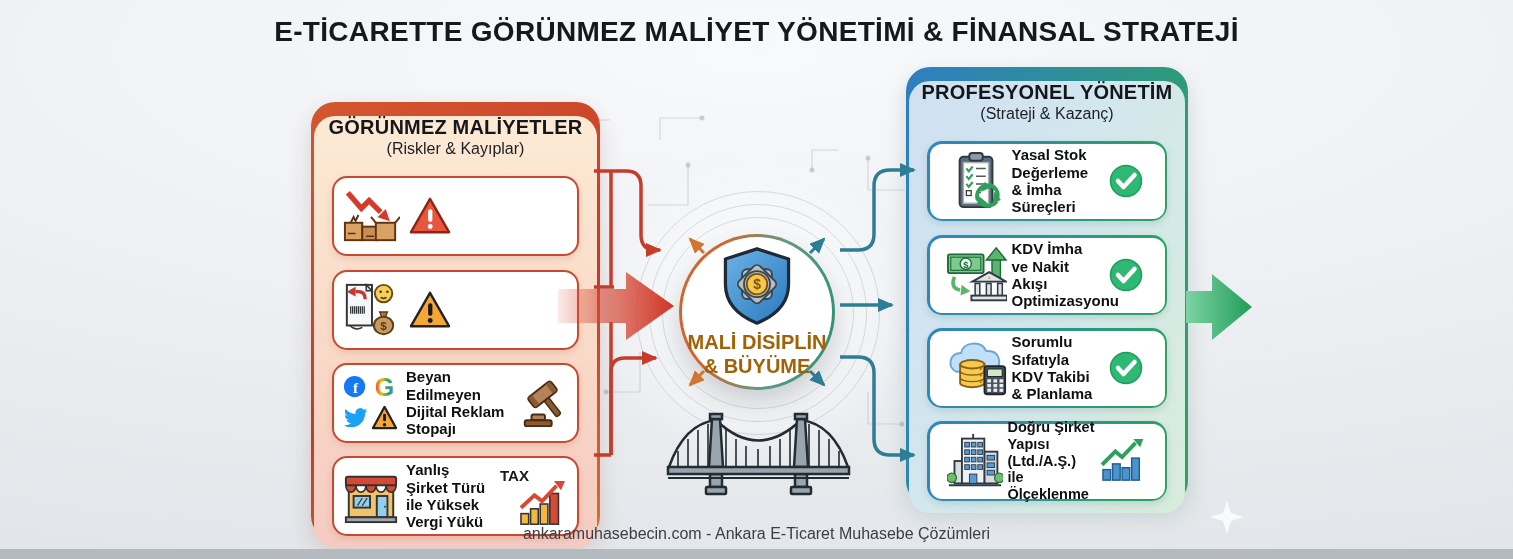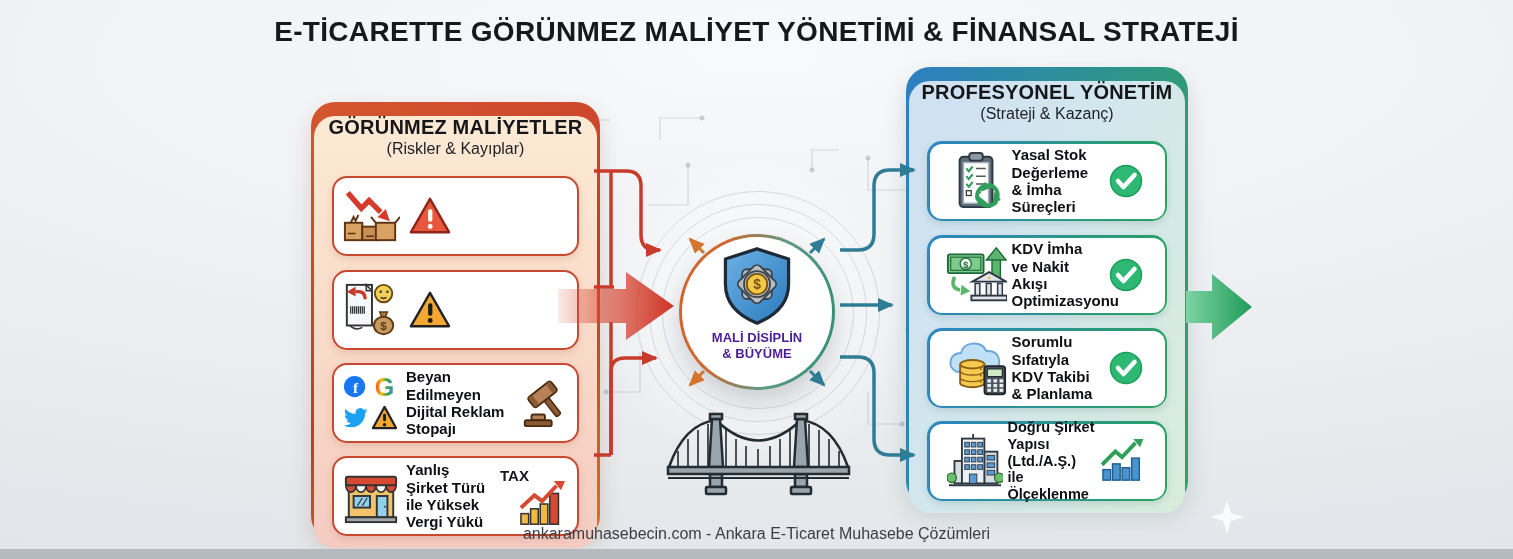--- a/index.html
+++ b/index.html
@@ -37,21 +37,21 @@
   .tax-chart{position:absolute;bottom:2px;right:0;}
   
   .glow{position:absolute;left:597px;top:152px;width:320px;height:320px;border-radius:50%;
         background:radial-gradient(closest-side,rgba(255,255,255,.95),rgba(255,255,255,0));}
   .ring{position:absolute;border:1.5px solid rgba(140,150,162,.30);border-radius:50%;}
   .circle-w{position:absolute;left:679px;top:234px;width:156px;height:156px;border-radius:50%;padding:3px;
             box-sizing:border-box;background:linear-gradient(100deg,#d2652e 25%,#5f9a82 60%,#2e8f70 100%);
             box-shadow:0 12px 24px rgba(40,50,60,.20);}
   .circle{width:100%;height:100%;border-radius:50%;background:#fff;display:flex;flex-direction:column;
           align-items:center;}
-  .circle-label{margin-top:1px;text-align:center;font-size:13px;font-weight:800;color:#4c1d95;line-height:1.22;}
+  .circle-label{margin-top:1px;text-align:center;font-size:20px;font-weight:800;color:#a16207;line-height:1.22;}
   .bridge{position:absolute;left:666px;top:407px;}
   .footer{position:absolute;left:0;right:0;bottom:16px;text-align:center;font-size:16px;color:#3a3e45;}
   .overlay{position:absolute;left:0;top:0;pointer-events:none;}
   .sparkle{position:absolute;left:1210px;top:500px;}
 </style>
 </head>
 <body>
 
 <div class="page">
 

